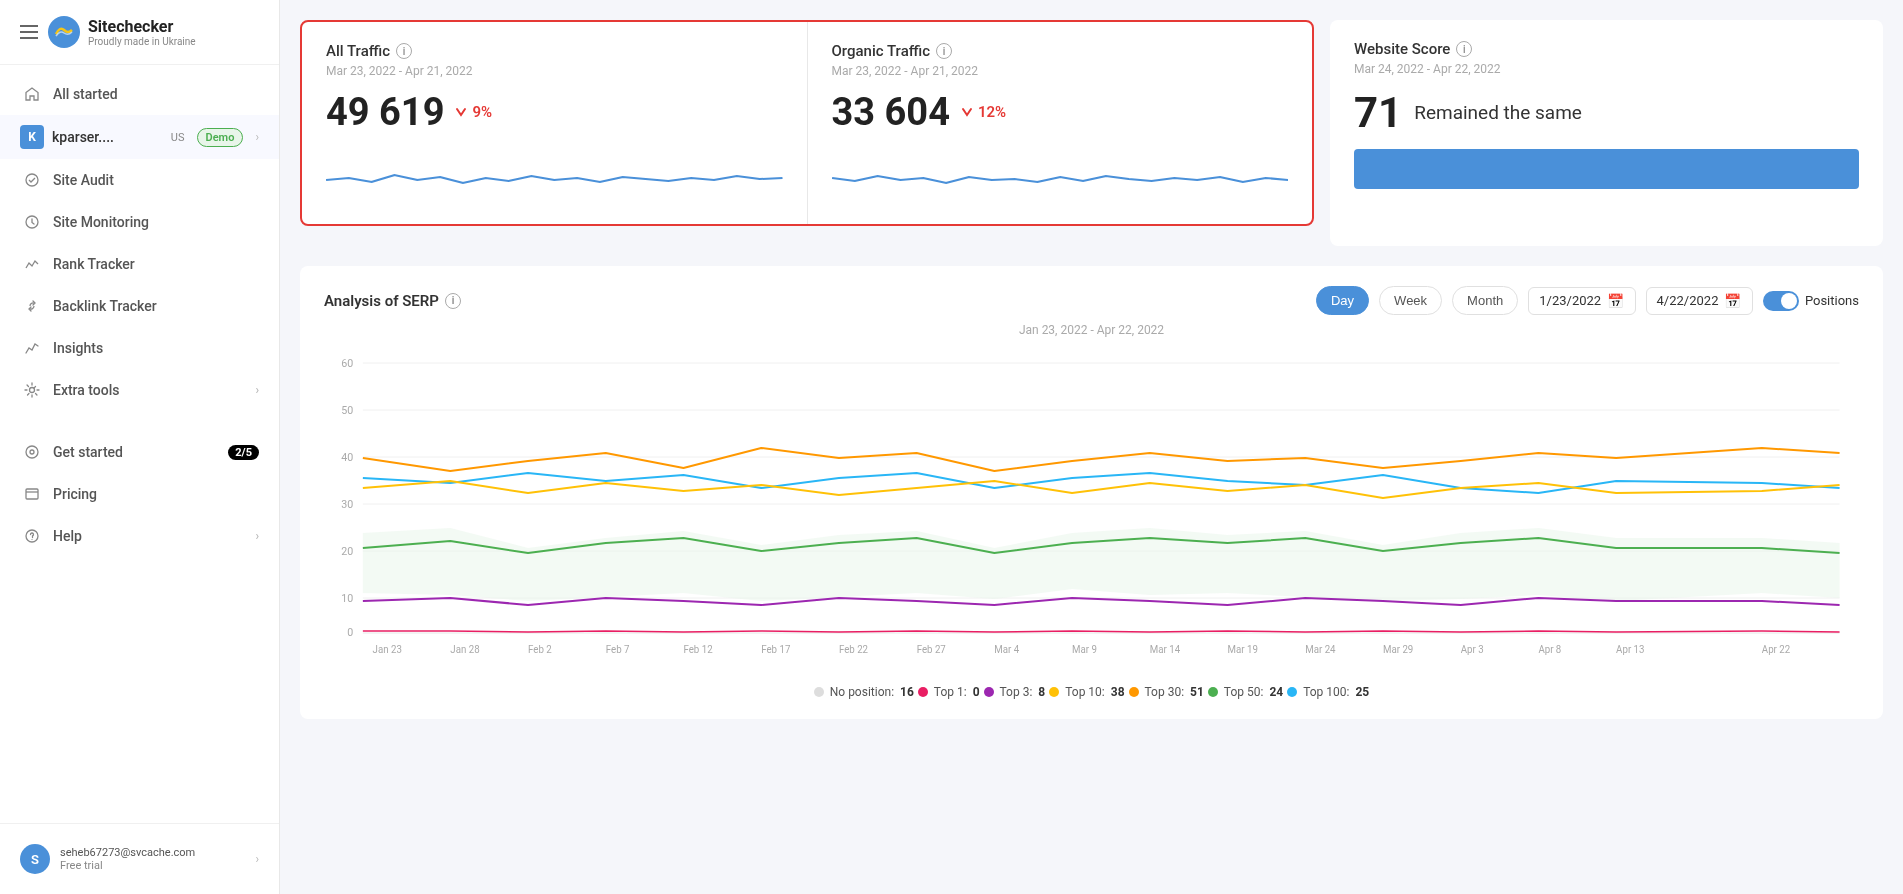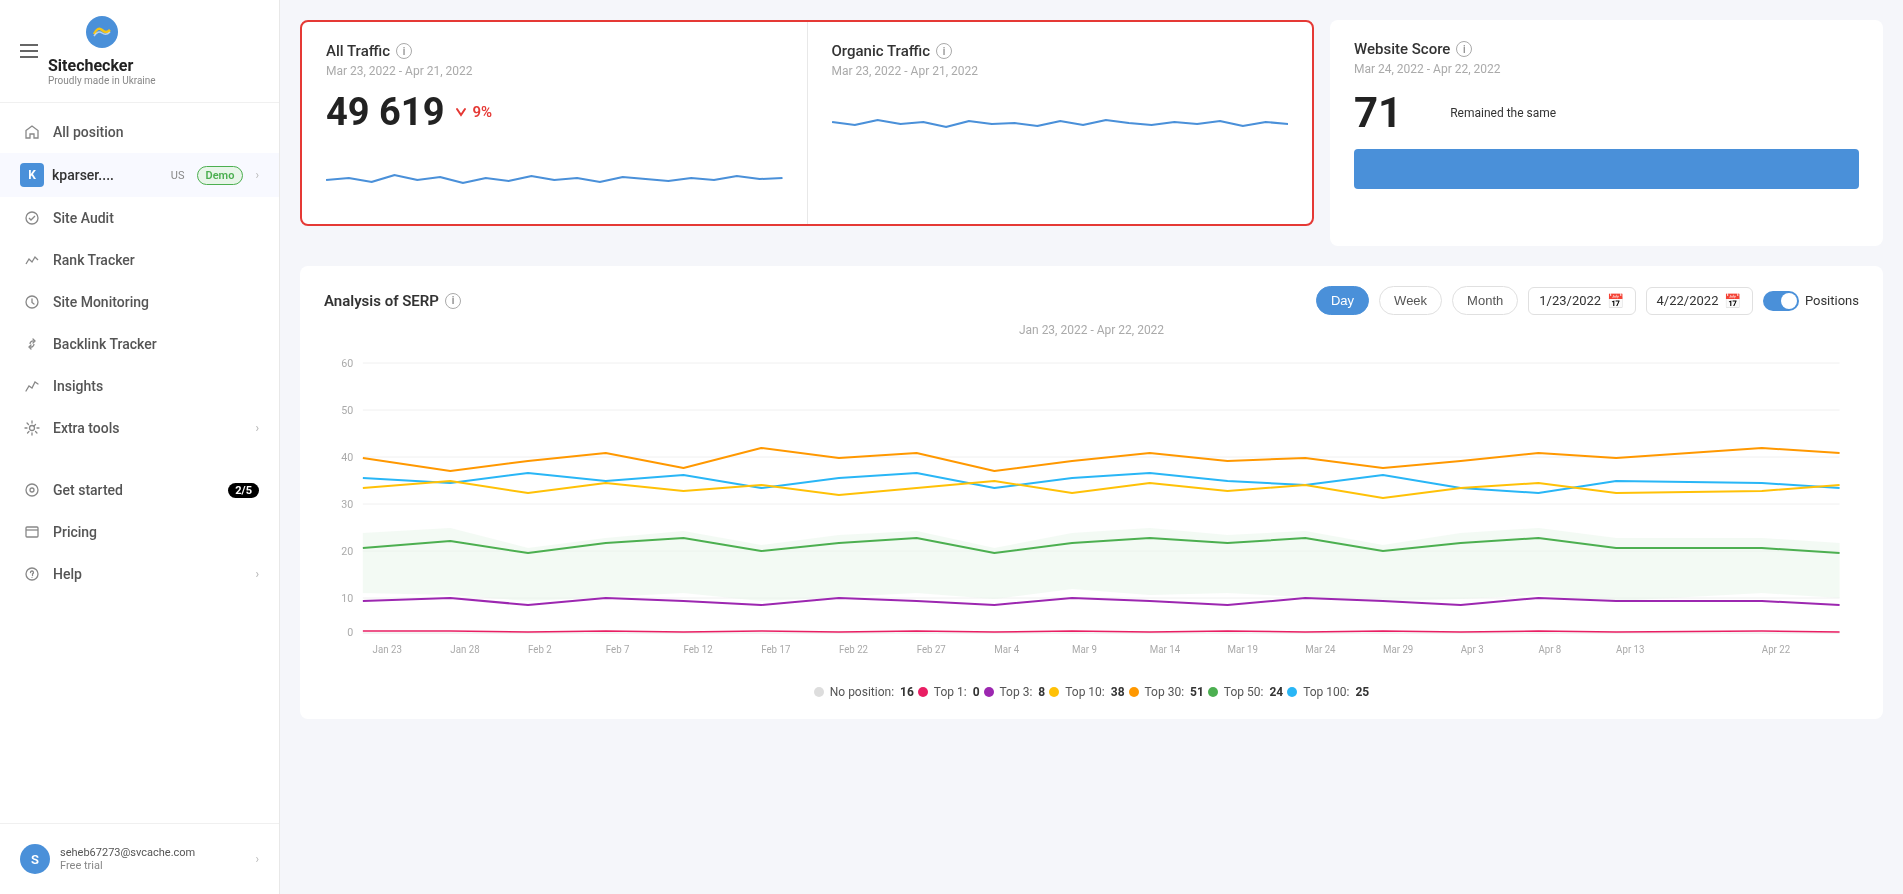--- a/index.html
+++ b/index.html
@@ -103,21 +103,21 @@
     }
     .traffic-card:last-child { border-right: none; }
     .card-title { font-size: 15px; color: #333; font-weight: 500; display: flex; align-items: center; gap: 6px; }
     .info-icon { width: 16px; height: 16px; border-radius: 50%; border: 1px solid #aaa; display: flex; align-items: center; justify-content: center; font-size: 10px; color: #888; cursor: pointer; }
     .card-date { font-size: 12px; color: #aaa; margin-top: 4px; margin-bottom: 12px; }
     .card-value { display: flex; align-items: center; gap: 10px; }
     .card-number { font-size: 38px; font-weight: 700; color: #222; }
     .card-change { display: flex; align-items: center; gap: 4px; font-size: 15px; font-weight: 600; color: #e53935; }
     .score-value-row { display: flex; align-items: center; gap: 12px; margin: 12px 0; }
     .score-number { font-size: 42px; font-weight: 700; color: #222; }
-    .score-label { font-size: 12px; color: #333; margin-left: 36px; }
+    .score-label { font-size: 19px; color: #333; }
     .score-bar { height: 40px; background: #4a90d9; border-radius: 4px; width: 100%; }
 
     
     .serp-section {
       background: #fff;
       border-radius: 8px;
       padding: 20px 24px;
     }
     .serp-header {
       display: flex;
@@ -172,42 +172,42 @@
 </head>
 <body>
 
 <div class="sidebar">
   <div class="sidebar-header">
     <div class="hamburger-icon">
       <span></span>
         <span></span>
         <span></span>
     </div>
-    <div style="display:flex;align-items:center;gap:8px;flex-direction:column;">
+    <div style="display:flex;align-items:center;gap:8px;">
       <svg width="32" height="32" viewBox="0 0 32 32">
         <circle cx="16" cy="16" r="16" fill="#4a90d9"></circle>
         <path d="M8 18 Q12 10 16 14 Q20 18 24 14" stroke="#f5c518" stroke-width="2.5" fill="none"></path>
         <path d="M8 20 Q12 14 16 17 Q20 20 24 16" stroke="#fff" stroke-width="1.5" fill="none" opacity="0.6"></path>
       </svg>
       <div class="logo-text">
         <span class="logo-name">Sitechecker</span>
         <span class="logo-tagline">Proudly made in Ukraine</span>
       </div>
     </div>
   </div>
 
   <div class="sidebar-nav">
 
     <div class="nav-item">
       <span class="nav-icon">
         <svg width="16" height="16" viewBox="0 0 16 16" fill="none">
             <path d="M2 6.5L8 2l6 4.5V14H10v-4H6v4H2V6.5z" stroke="#888" stroke-width="1.3" fill="none"></path>
           </svg>
       </span>
-      <span>All position</span>
+      <span>All started</span>
     </div>
 
     <div class="project-row">
       <div class="project-k">K</div>
       <span class="project-name">kparser....</span>
       <span class="project-us">US</span>
       <span class="badge-demo">Demo</span>
       <span style="color:#bbb;font-size:12px;margin-left:4px;">›</span>
     </div>
 
@@ -218,34 +218,34 @@
             <circle cx="8" cy="8" r="6" stroke="#888" stroke-width="1.3"></circle>
             <path d="M5 8l2 2 4-4" stroke="#888" stroke-width="1.3"></path>
           </svg>
       </span>
       <span>Site Audit</span>
     </div>
 
     <div class="nav-item">
       <span class="nav-icon">
         <svg width="16" height="16" viewBox="0 0 16 16" fill="none">
-            <path d="M2 12 L5 7 L8 10 L11 5 L14 8" stroke="#888" stroke-width="1.3" fill="none"></path>
-          </svg>
-      </span>
-      <span>Rank Tracker</span>
-    </div>
-
-    <div class="nav-item">
-      <span class="nav-icon">
-        <svg width="16" height="16" viewBox="0 0 16 16" fill="none">
             <circle cx="8" cy="8" r="6" stroke="#888" stroke-width="1.3"></circle>
             <path d="M8 5v3.5l2 1.5" stroke="#888" stroke-width="1.3" stroke-linecap="round"></path>
           </svg>
       </span>
       <span>Site Monitoring</span>
+    </div>
+
+    <div class="nav-item">
+      <span class="nav-icon">
+        <svg width="16" height="16" viewBox="0 0 16 16" fill="none">
+            <path d="M2 12 L5 7 L8 10 L11 5 L14 8" stroke="#888" stroke-width="1.3" fill="none"></path>
+          </svg>
+      </span>
+      <span>Rank Tracker</span>
     </div>
 
     <div class="nav-item">
       <span class="nav-icon">
         <svg width="16" height="16" viewBox="0 0 16 16" fill="none">
             <path d="M6 8a3 3 0 0 1 4.5-2.6M10 8a3 3 0 0 1-4.5 2.6" stroke="#888" stroke-width="1.3"></path>
             <path d="M9 7l2-2-2-2M7 9l-2 2 2 2" stroke="#888" stroke-width="1.3" stroke-linecap="round"></path>
           </svg>
       </span>
       <span>Backlink Tracker</span>
@@ -346,20 +346,29 @@
           </svg>
         </div>
       </div>
 
       <div class="traffic-card">
         <div class="card-title">
           <span>Organic Traffic</span>
           <div class="info-icon">i</div>
         </div>
         <div class="card-date">Mar 23, 2022 - Apr 21, 2022</div>
+        <div class="card-value">
+          <span class="card-number">33 604</span>
+          <div class="card-change">
+            <svg width="14" height="14" viewBox="0 0 14 14" fill="none">
+                <path d="M3 4 L7 10 L11 4" stroke="#e53935" stroke-width="2" fill="none" stroke-linecap="round"></path>
+              </svg>
+            <span>12%</span>
+          </div>
+        </div>
         <div class="sparkline">
           <svg viewBox="0 0 300 50" preserveAspectRatio="none">
             <polyline points="0,28 15,31 30,26 45,30 60,28 75,33 90,27 105,30 120,29 135,32 150,27 165,31 180,26 195,29 210,31 225,28 240,30 255,27 270,32 285,28 300,30" fill="none" stroke="#4a90d9" stroke-width="2"></polyline>
           </svg>
         </div>
       </div>
     </div>
 
     <div style="background:#fff;border-radius:8px;padding:20px 24px;min-width:320px;flex:1;">
       <div class="card-title">

